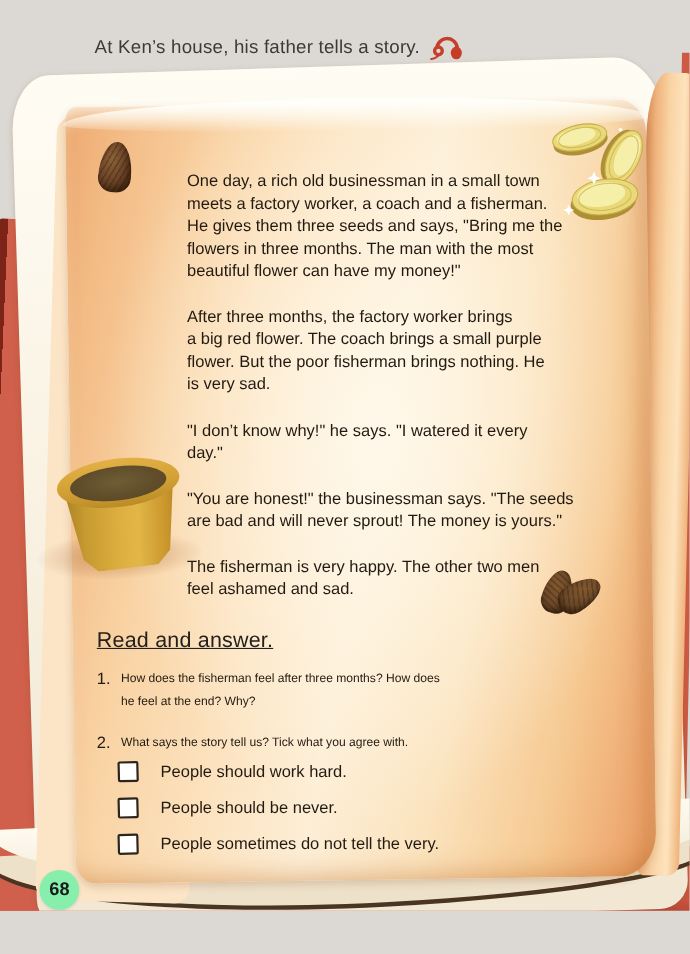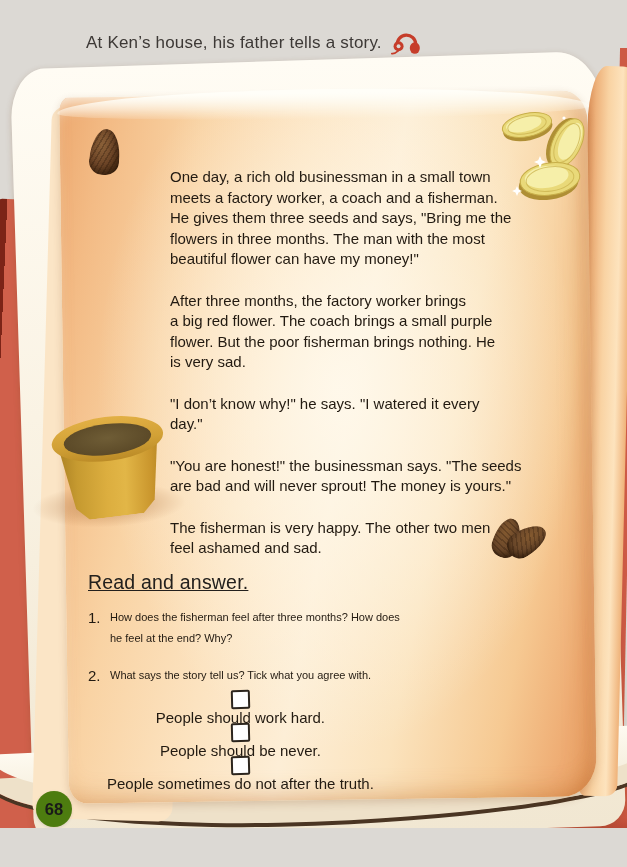--- a/index.html
+++ b/index.html
@@ -54,21 +54,21 @@
 
   .seed-single { position:absolute; left:90px; top:129px; width:30px; height:46px; transform:rotate(6deg);
     border-radius:50% 50% 46% 46% / 72% 72% 30% 30%;
     background:
       repeating-linear-gradient(115deg, rgba(45,25,10,.32) 0 1.5px, rgba(0,0,0,0) 1.5px 4.5px),
       radial-gradient(ellipse at 38% 35%, #8a6038 0%, #6d4527 48%, #47290f 100%);
     box-shadow:inset -3px -4px 6px rgba(30,15,5,.5); }
 
   .coins { position:absolute; left:468px; top:96px; z-index:7; }
 
-  .story { position:absolute; left:170px; top:155px; width:410px;margin-top:12px; }
+  .story { position:absolute; left:170px; top:155px; width:410px; }
   .story p { white-space:pre-line; font-size:15px; line-height:20.5px; color:#221a11; margin-bottom:21px; }
 
   .pot { position:absolute; left:50px; top:416px; width:135px; height:120px; transform:rotate(-7deg); }
   .pot-shadow { position:absolute; left:-22px; top:66px; width:155px; height:44px; transform:rotate(4deg);
     background:radial-gradient(ellipse at 50% 50%, rgba(150,85,35,.45) 0%, rgba(150,85,35,0) 70%); }
   .pot-body { position:absolute; left:10px; top:24px; width:104px; height:76px;
     clip-path:polygon(2% 0, 98% 0, 88% 84%, 76% 100%, 24% 100%, 12% 84%);
     background:linear-gradient(95deg,#a97f22 0%,#c69a30 18%,#dcae3f 45%,#e2b647 62%,#c9952c 86%,#ab7e20 100%); }
   .pot-rim { position:absolute; left:6px; top:0; width:112px; height:44px; border-radius:50%;
     background:linear-gradient(180deg,#e2b045 0%,#d2a136 55%,#bb8b27 100%); }
@@ -84,27 +84,27 @@
   .seed-a { left:6px; top:6px; width:26px; height:40px; transform:rotate(18deg); }
   .seed-b { left:26px; top:8px; width:26px; height:42px; transform:rotate(58deg); }
 
   .activity-heading { position:absolute; left:88px; top:571px; font-size:19.5px; font-weight:400;
     color:#23201d; letter-spacing:.2px;text-decoration:underline; }
   .question { position:absolute; left:88px; display:flex; gap:5px; width:480px; }
   .q1 { top:607px; } .q2 { top:665px; }
   .q-num { font-size:15px; color:#221a11; line-height:21px; min-width:17px; }
   .q-text { font-size:11px; color:#221a11; line-height:21px; white-space:pre-line; }
   .options { position:absolute; left:107px; top:690px; display:flex; flex-direction:column; gap:11px; }
-  .option { display:flex; align-items:center; gap:0; height:22px;flex-direction:column; }
+  .option { display:flex; align-items:center; gap:20px; height:22px; }
   .checkbox { width:19px; height:19px; background:#fff; border:2px solid #2c251d; border-radius:2px;
     transform:rotate(-1.5deg); flex:0 0 auto; }
   .option-label { font-size:15px; color:#221a11; }
 
   .page-badge { position:absolute; left:36px; top:791px; width:36px; height:36px; border-radius:50%;
-    background:#4d7c0f; display:flex; align-items:center; justify-content:center; z-index:9;
+    background:#86efac; display:flex; align-items:center; justify-content:center; z-index:9;
     box-shadow:0 1px 3px rgba(0,0,0,.12); }
   .page-badge span { font-size:16.5px; font-weight:700; color:#191919; }
 </style>
 </head>
 <body>
 
 <div class="screen">
 
   <div class="layer cover-bottom"></div>
   <div class="layer cover-left"></div>
@@ -208,21 +208,21 @@
       <div class="option">
         <span class="checkbox"></span>
         <span class="option-label">People should work hard.</span>
       </div>
       <div class="option">
         <span class="checkbox"></span>
         <span class="option-label">People should be never.</span>
       </div>
       <div class="option">
         <span class="checkbox"></span>
-        <span class="option-label">People sometimes do not after the truth.</span>
+        <span class="option-label">People sometimes do not tell the very.</span>
       </div>
     </div>
 
   </div>
 
   <div class="page-badge">
     <span>68</span>
   </div>
 
 </div>

